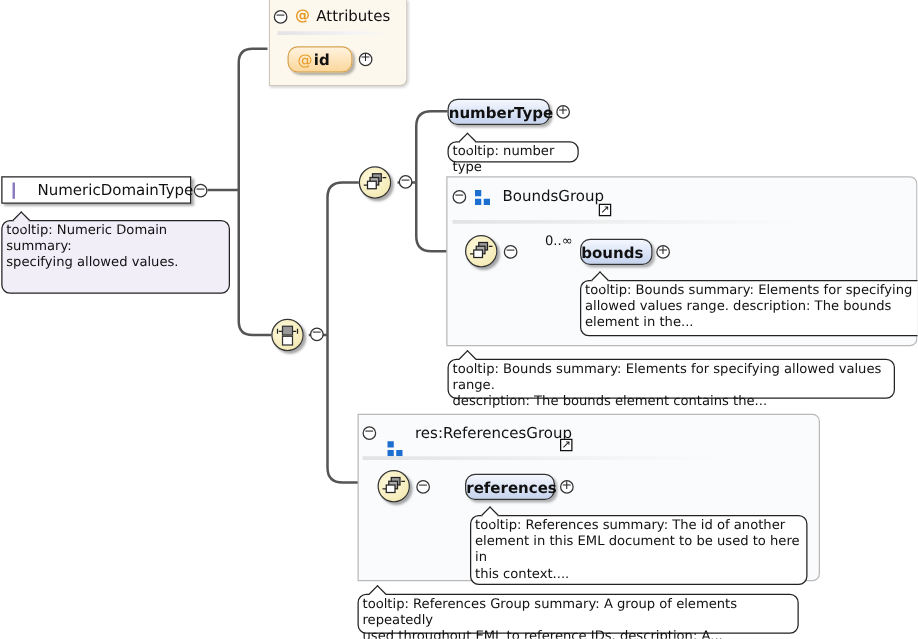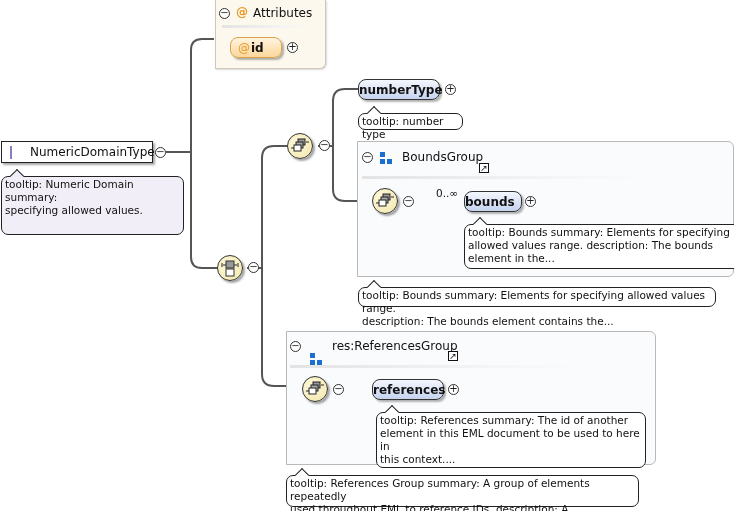--- a/index.html
+++ b/index.html
@@ -117,21 +117,21 @@
 <span class="abs small" style="left:436px;top:187px;">0..∞</span>
 <div class="abs pill blue" style="left:464px;top:191px;width:58px;height:21px;font-weight:bold;">
   <span>bounds</span>
 </div>
 <div class="abs plus" style="left:525px;top:196px;">+</div>
 <div class="abs tip" style="left:464px;top:224px;width:305px;height:45px;">
   <div>tooltip: Bounds summary: Elements for specifying</div>
   <div>allowed values range. description: The bounds</div>
   <div>element in the...</div>
 </div>
-<div class="abs tip" style="left:358px;top:287px;width:358px;height:20px;">
+<div class="abs tip" style="left:358px;top:287px;width:358px;height:32px;">
   <div>tooltip: Bounds summary: Elements for specifying allowed values range.</div>
   <div>description: The bounds element contains the...</div>
 </div>
 
 <div class="abs group" style="left:286px;top:331px;width:370px;height:134px;"></div>
 <div class="abs minus" style="left:290px;top:341px;">−</div>
 <div class="abs grp-icon" style="left:310px;top:341px;">
   <i style="left:0;top:0;width:5px;height:5px;"></i>
     <i style="left:0;top:7px;width:5px;height:5px;"></i>
     <i style="left:7px;top:7px;width:5px;height:5px;"></i>

